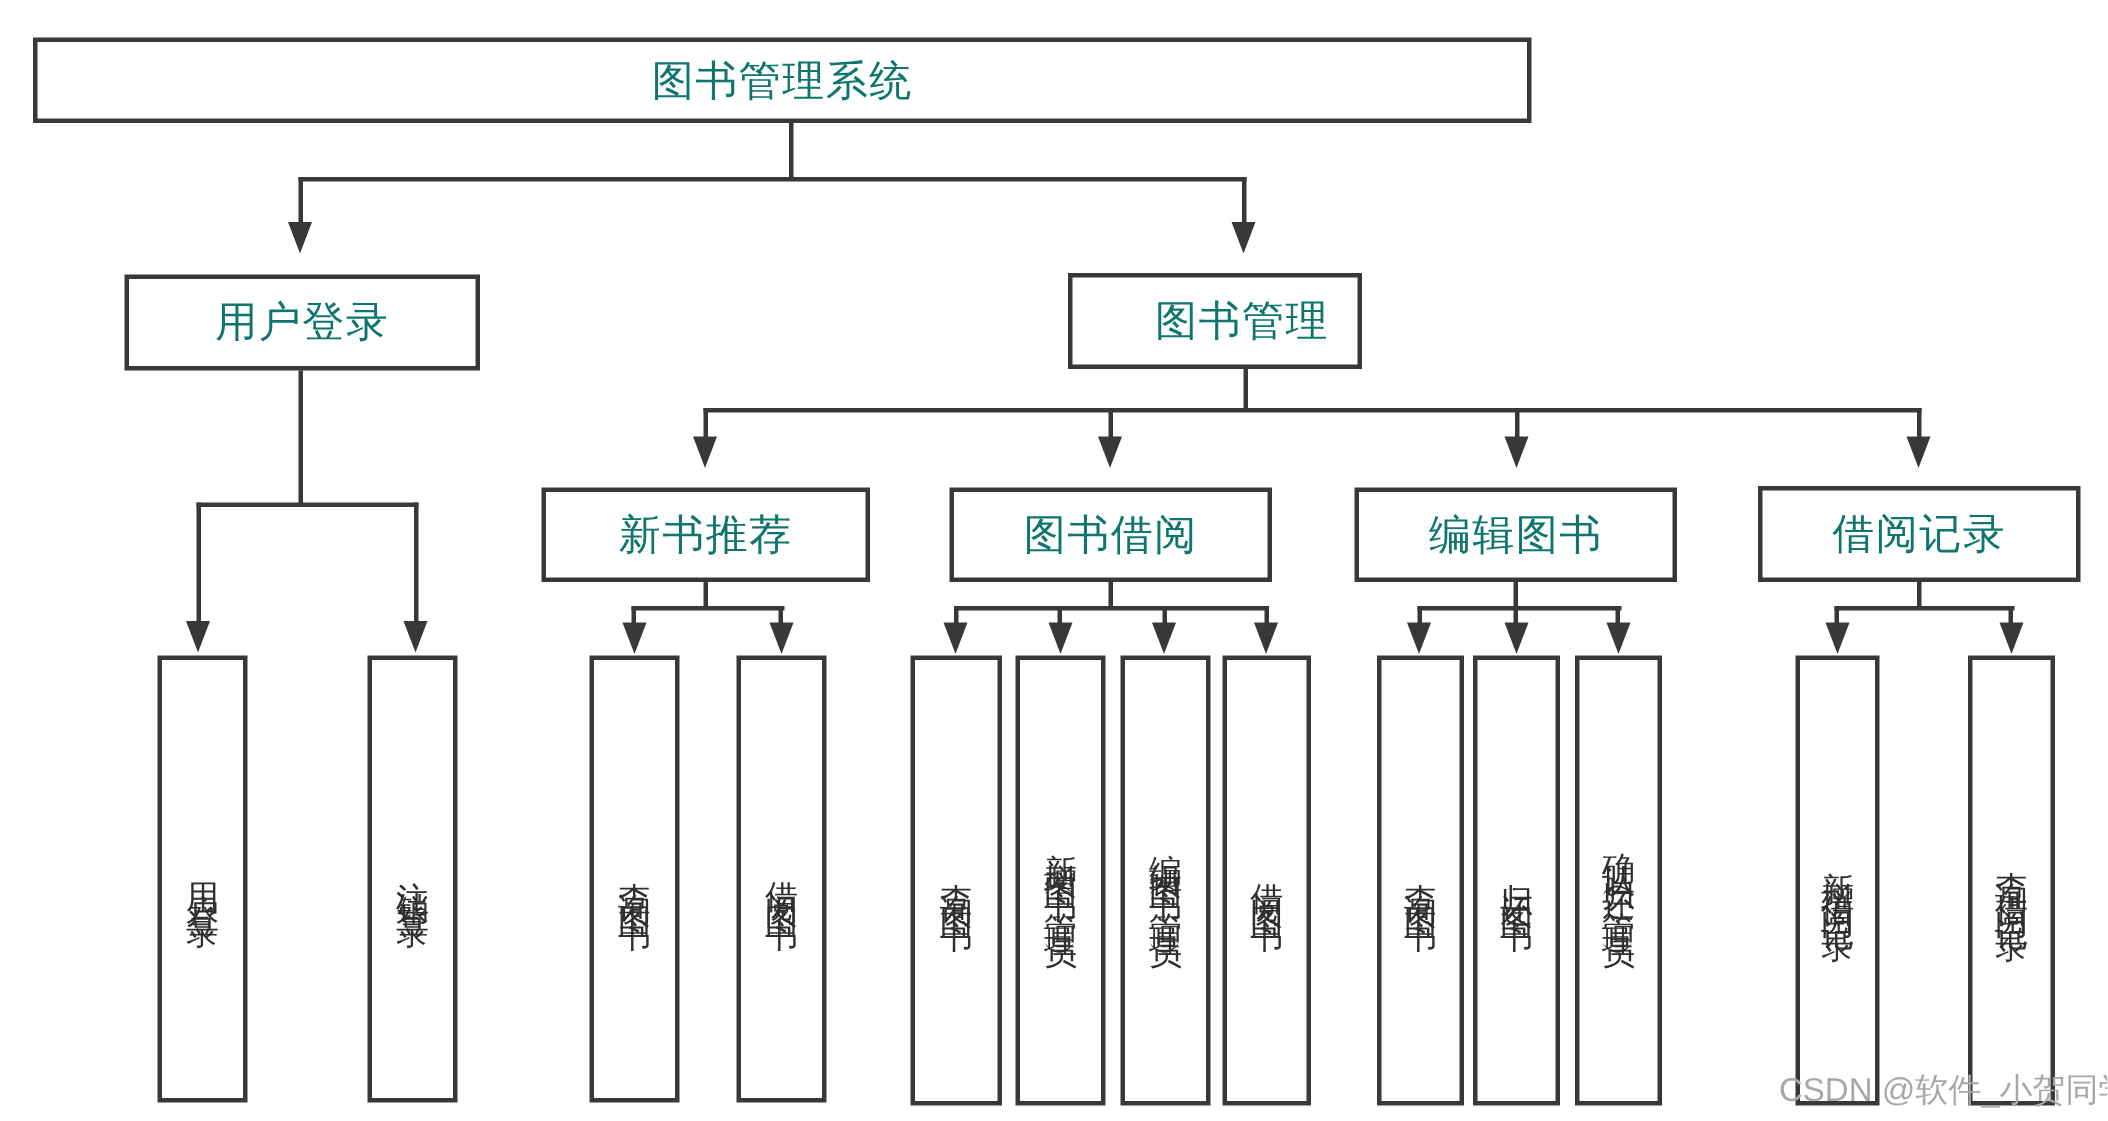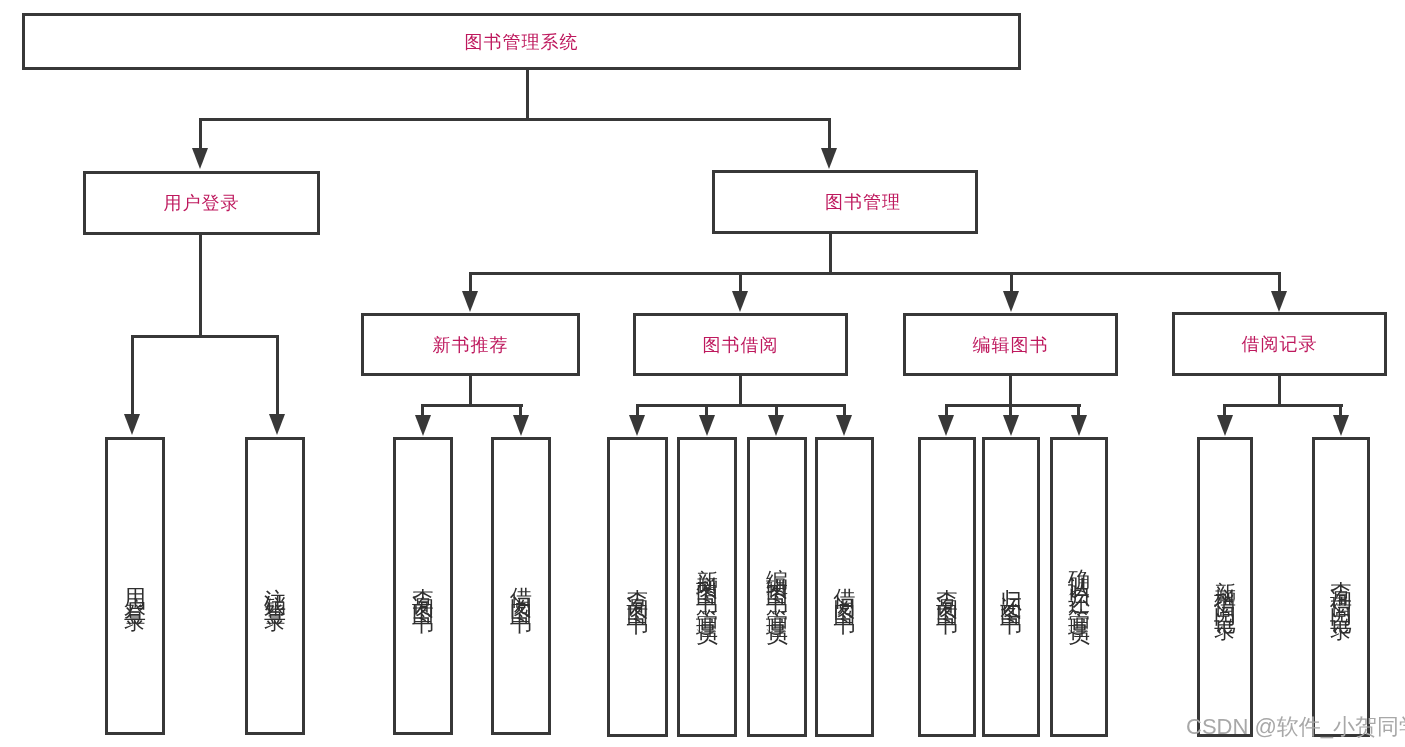--- a/index.html
+++ b/index.html
@@ -13,24 +13,25 @@
     color: #2f2f2f;
   }
   .box {
     position: absolute;
     box-sizing: border-box;
     background: #ffffff;
     border: 3px solid #383838;
     display: flex;
     align-items: center;
     justify-content: center;
-    font-size: 18px;
+    font-size: 28px;
     letter-spacing: 1px;
-    color: #be185d;
+    color: #0f766e;
     z-index: 2;
+    margin-top: 12px;
   }
   .vbox {
     position: absolute;
     box-sizing: border-box;
     background: #ffffff;
     border: 3px solid #383838;
     display: flex;
     align-items: center;
     justify-content: center;
     z-index: 2;
@@ -71,21 +72,21 @@
   <div class="box" style="left:22px; top:13px; width:999px; height:57px;">图书管理系统</div>
 
   <div class="vl" style="left:526px; top:68px; height:52px;"></div>
   <div class="hl" style="left:199px; top:118px; width:632px;"></div>
   <div class="vl" style="left:199px; top:118px; height:32px;"></div>
   <div class="ah" style="left:192px; top:148px;"></div>
   <div class="vl" style="left:828px; top:118px; height:32px;"></div>
   <div class="ah" style="left:821px; top:148px;"></div>
 
   <div class="box" style="left:83px; top:171px; width:237px; height:64px;">用户登录</div>
-  <div class="box" style="left:712px; top:170px; width:266px; height:64px;padding-left:36px;">图书管理</div>
+  <div class="box" style="left:712px; top:170px; width:196px; height:64px;padding-left:36px;">图书管理</div>
 
   <div class="vl" style="left:199px; top:234px; height:102px;"></div>
   <div class="hl" style="left:131px; top:335px; width:148px;"></div>
   <div class="vl" style="left:131px; top:335px; height:80px;"></div>
   <div class="ah" style="left:124px; top:414px;"></div>
   <div class="vl" style="left:276px; top:335px; height:80px;"></div>
   <div class="ah" style="left:269px; top:414px;"></div>
 
   <div class="vl" style="left:829px; top:233px; height:41px;"></div>
   <div class="hl" style="left:469px; top:272px; width:812px;"></div>

